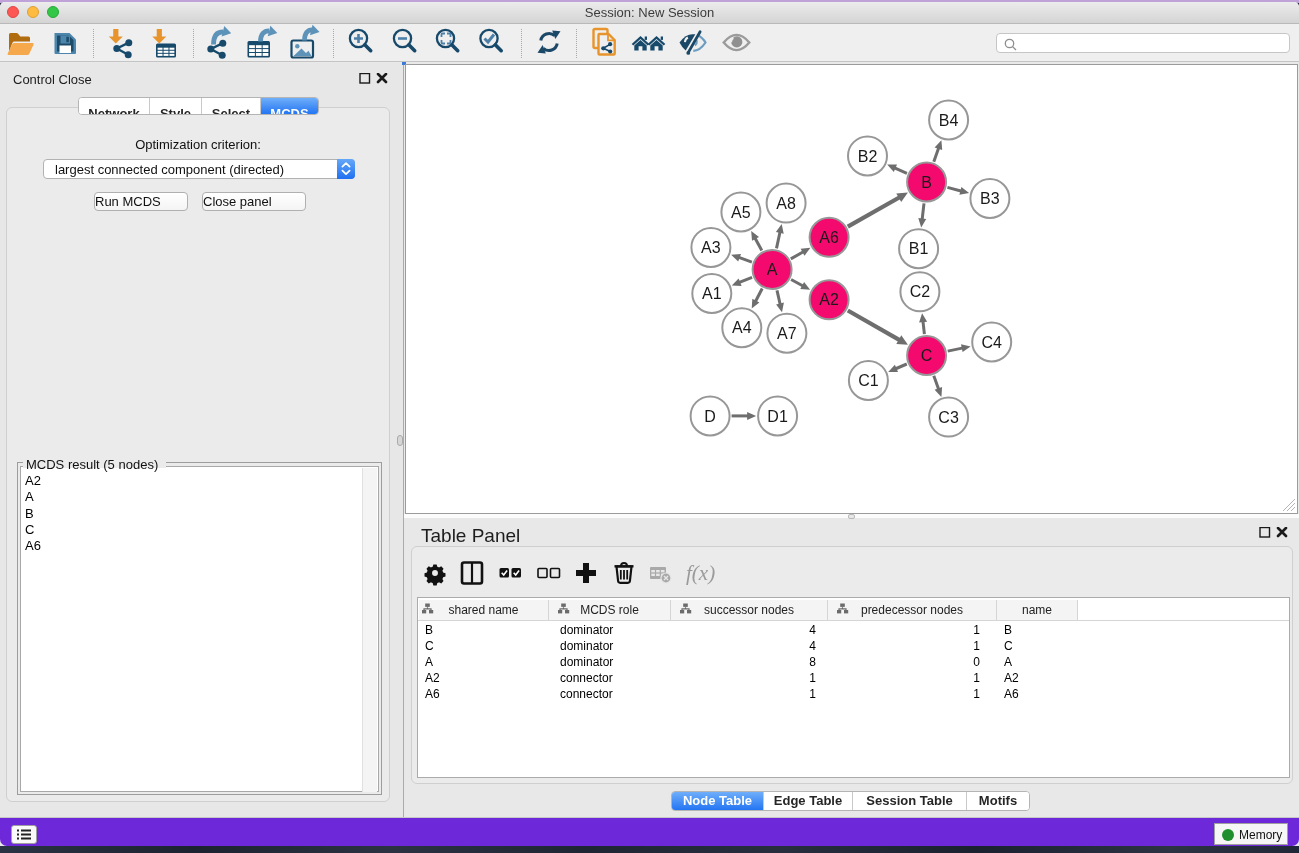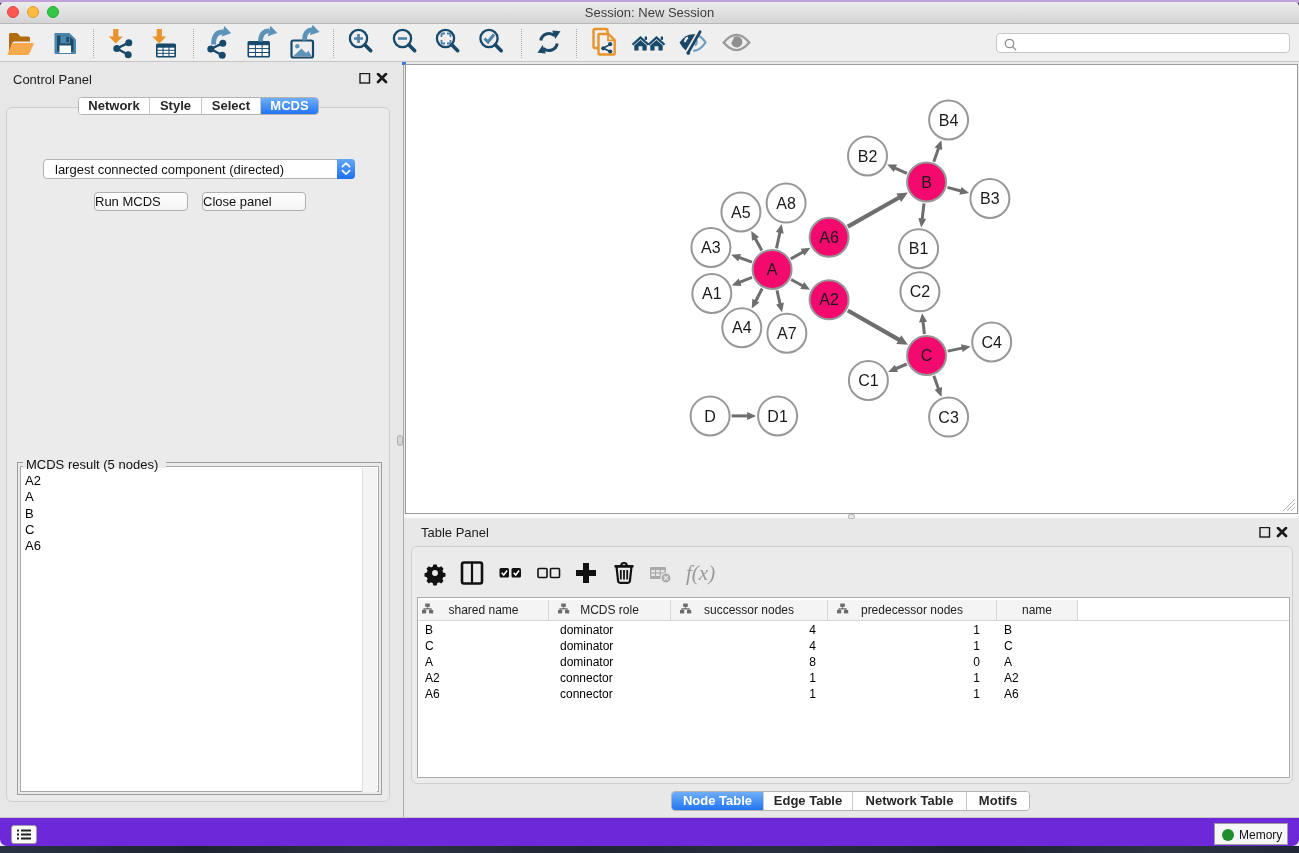--- a/index.html
+++ b/index.html
@@ -17,21 +17,21 @@
 #tb-grn { left:47px; background:#33c748; border:0.5px solid #27aa35; }
 
 #toolbar { left:0; top:24px; width:1299px; height:38px; background:#efefef; border-bottom:1px solid #c4c4c4; }
 .tsep { top:5px; width:0; height:29px; border-left:1px dotted #a9a9a9; }
 #searchbox { left:996px; top:9px; width:294px; height:20px; background:#fff; border:1px solid #c6c6c6; border-radius:4px; }
 
 #cpanel { left:0; top:63px; width:404px; height:754px; background:#e7e7e7; }
 #cpanel .ptitle { left:13px; top:9px; font-size:13px; color:#1d1d1d; }
 #cp-body { left:6px; top:44px; width:384px; height:695px; background:#ebebeb; border:1px solid #cfcfcf; border-radius:6px; }
 #cp-tabs { left:78px; top:34px; height:18px; display:flex; border:1px solid #b4b4b4; border-radius:4px; background:#fff; overflow:hidden; }
-#cp-tabs .seg { font-size:13px; font-weight:bold; color:#262626; line-height:16px; padding:0; text-align:center; border-right:1px solid #c9c9c9; background:#fff; }
+#cp-tabs .seg { font-size:13px; font-weight:bold; color:#262626; line-height:16px; padding:8px; text-align:center; border-right:1px solid #c9c9c9; background:#fff; }
 #cp-tabs .seg.last { border-right:none; }
 #cp-tabs .seg.act { background:linear-gradient(#6faef9,#2375f3); color:#fff; }
 .cp-label { left:0; top:74px; width:396px; text-align:center; font-size:13px; color:#111; }
 #cp-combo { left:43px; top:96px; width:312px; height:20px; background:#fff; border:1px solid #b2b2b2; border-radius:4px; }
 #cp-combo .txt { left:11px; top:2px; font-size:13px; color:#111; }
 #cp-combo .spin { position:absolute; right:-1px; top:-1px; width:18px; height:20px; background:linear-gradient(#65a8f8,#1e70f2); border-radius:0 4px 4px 0; }
 .btn { top:129px; height:19px; background:linear-gradient(#ffffff,#f4f4f4); border:1px solid #b0b0b0; border-radius:4px; font-size:13px; color:#111; text-align:left; line-height:17px; }
 #btn-run { left:94px; width:94px; }
 #btn-close { left:202px; width:104px; }
 
@@ -49,21 +49,21 @@
 #nf-title .title { width:100%; text-align:center; font-size:12px; color:#333; line-height:21px; }
 #nf-title .tl { top:5px; width:11px; height:11px; }
 #nf-red { left:6px; }
 #nf-yel { left:26px; }
 #nf-grn { left:46px; }
 #bluecorner { left:402px; top:61.5px; width:4px; height:3.5px; background:#3f79d8; }
 
 #tpanel { left:404px; top:514px; width:895px; height:303px; background:#e8e8e8; }
 #tp-topstrip { left:0; top:0; width:895px; height:4px; background:#fbfbfb; }
 #tp-handle { left:444px; top:0; width:7px; height:5px; background:#e8e8e8; border:1px solid #b9b9b9; border-radius:2px; }
-#tpanel .ptitle { left:17px; top:11px; font-size:13px; color:#1d1d1d;text-align:center; }
+#tpanel .ptitle { left:17px; top:11px; font-size:19px; color:#1d1d1d;text-align:center; }
 #tp-body { left:7px; top:32px; width:882px; height:238px; background:#ebebeb; border:1px solid #cfcfcf; border-radius:6px; }
 #tp-table { left:13px; top:83px; width:873px; height:181px; background:#fff; border:1px solid #ababab; }
 .th { top:2px; height:20px; background:#f4f4f4; border-right:1px solid #d5d5d5; font-size:12px; color:#222; text-align:center; line-height:20px; }
 #tp-hdrline { left:0; top:22px; width:871px; height:1px; background:#d5d5d5; }
 .td { font-size:12px; color:#000; height:16px; line-height:16px; }
 
 #bt-tabs { left:267px; top:277px; height:20px; display:flex; border:1px solid #b4b4b4; border-radius:4px; background:#fff; overflow:hidden; }
 #bt-tabs .seg { font-size:13px; font-weight:bold; color:#262626; line-height:18px; padding:0; text-align:center; border-right:1px solid #c9c9c9; background:#fff; }
 #bt-tabs .seg.last { border-right:none; }
 #bt-tabs .seg.act { background:linear-gradient(#6faef9,#2375f3); color:#fff; }
@@ -209,32 +209,33 @@
   <div class="abs tsep" style="left:576px"></div>
   <div class="abs" id="searchbox">
     <svg width="16" height="16" style="position:absolute;left:6px;top:3px" viewBox="0 0 16 16">
         <circle cx="6.5" cy="6.5" r="4.2" fill="none" stroke="#8e8e8e" stroke-width="1.3"></circle>
         <line x1="9.6" y1="9.6" x2="13" y2="13" stroke="#8e8e8e" stroke-width="1.3"></line>
       </svg>
   </div>
 </div>
 
 <div class="abs" id="cpanel">
-  <div class="abs ptitle">Control Panel</div>
+  <div class="abs ptitle">Control Close</div>
   <svg class="abs" style="left:359px;top:10px" width="30" height="11" viewBox="0 0 30 11">
     <rect x="1" y="0.5" width="9.5" height="9.5" fill="none" stroke="#1a1a1a" stroke-width="1.4"></rect>
     <path d="M19 1 L27 9 M27 1 L19 9" stroke="#1a1a1a" stroke-width="2.6" stroke-linecap="round"></path>
   </svg>
   <div class="abs" id="cp-body"></div>
   <div class="abs" id="cp-tabs">
     <div class="seg" style="width:71px">Network</div>
       <div class="seg" style="width:52px">Style</div>
       <div class="seg" style="width:59px">Select</div>
       <div class="seg act last" style="width:57px">MCDS</div>
   </div>
+  <div class="abs cp-label">Optimization criterion:</div>
   <div class="abs" id="cp-combo">
     <div class="abs txt">largest connected component (directed)</div>
     <div class="spin">
       <svg width="18" height="20" viewBox="0 0 18 20">
           <path d="M5.4 7.7 L9 4.1 L12.6 7.7" fill="none" stroke="#fff" stroke-width="1.7" stroke-linecap="round" stroke-linejoin="round"></path>
           <path d="M5.4 11.6 L9 15.2 L12.6 11.6" fill="none" stroke="#fff" stroke-width="1.7" stroke-linecap="round" stroke-linejoin="round"></path>
         </svg>
     </div>
   </div>
   <div class="abs btn" id="btn-run">Run MCDS</div>
@@ -359,21 +360,21 @@
       <div class="abs td" style="left:586px;top:72px;width:70px;">A2</div>
       <div class="abs td" style="left:7px;top:88px;width:120px;">A6</div>
       <div class="abs td" style="left:142px;top:88px;width:110px;">connector</div>
       <div class="abs td" style="left:253px;top:88px;width:145px;text-align:right;">1</div>
       <div class="abs td" style="left:410px;top:88px;width:152px;text-align:right;">1</div>
       <div class="abs td" style="left:586px;top:88px;width:70px;">A6</div>
   </div>
   <div class="abs" id="bt-tabs">
     <div class="seg act" style="width:92px">Node Table</div>
       <div class="seg" style="width:89px">Edge Table</div>
-      <div class="seg" style="width:114px">Network Table</div>
+      <div class="seg" style="width:114px">Session Table</div>
       <div class="seg last" style="width:62px">Motifs</div>
   </div>
 </div>
 
 <div class="abs" id="statusbar">
   <div class="abs" id="sb-listbtn">
     <svg width="24" height="17" viewBox="0 0 24 17" style="position:absolute;left:0;top:0">
       <g fill="#222">
           <rect x="5" y="3.5" width="2" height="2"></rect>
           <rect x="9" y="3.5" width="10" height="2"></rect>

